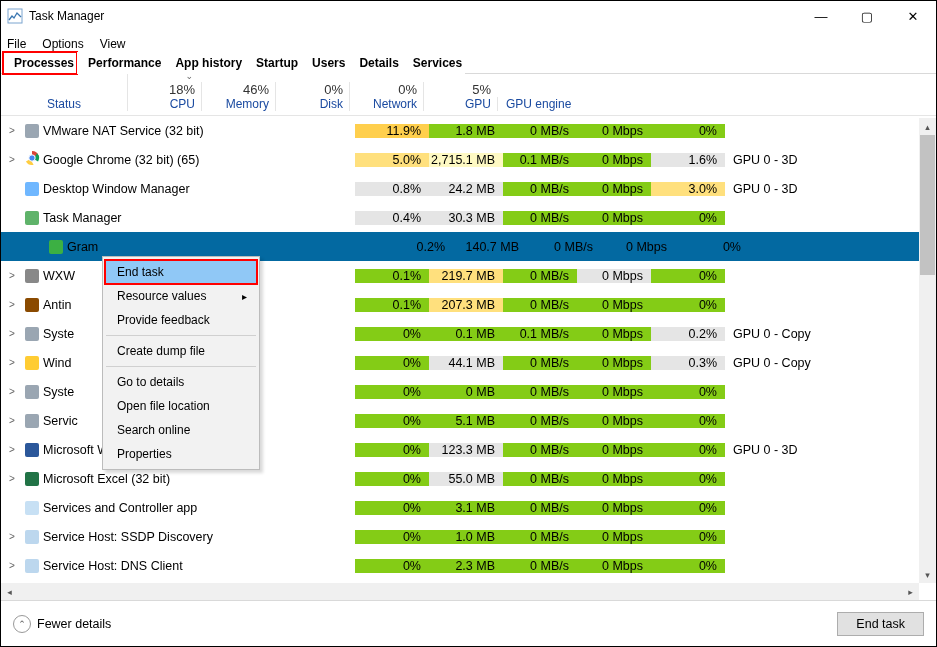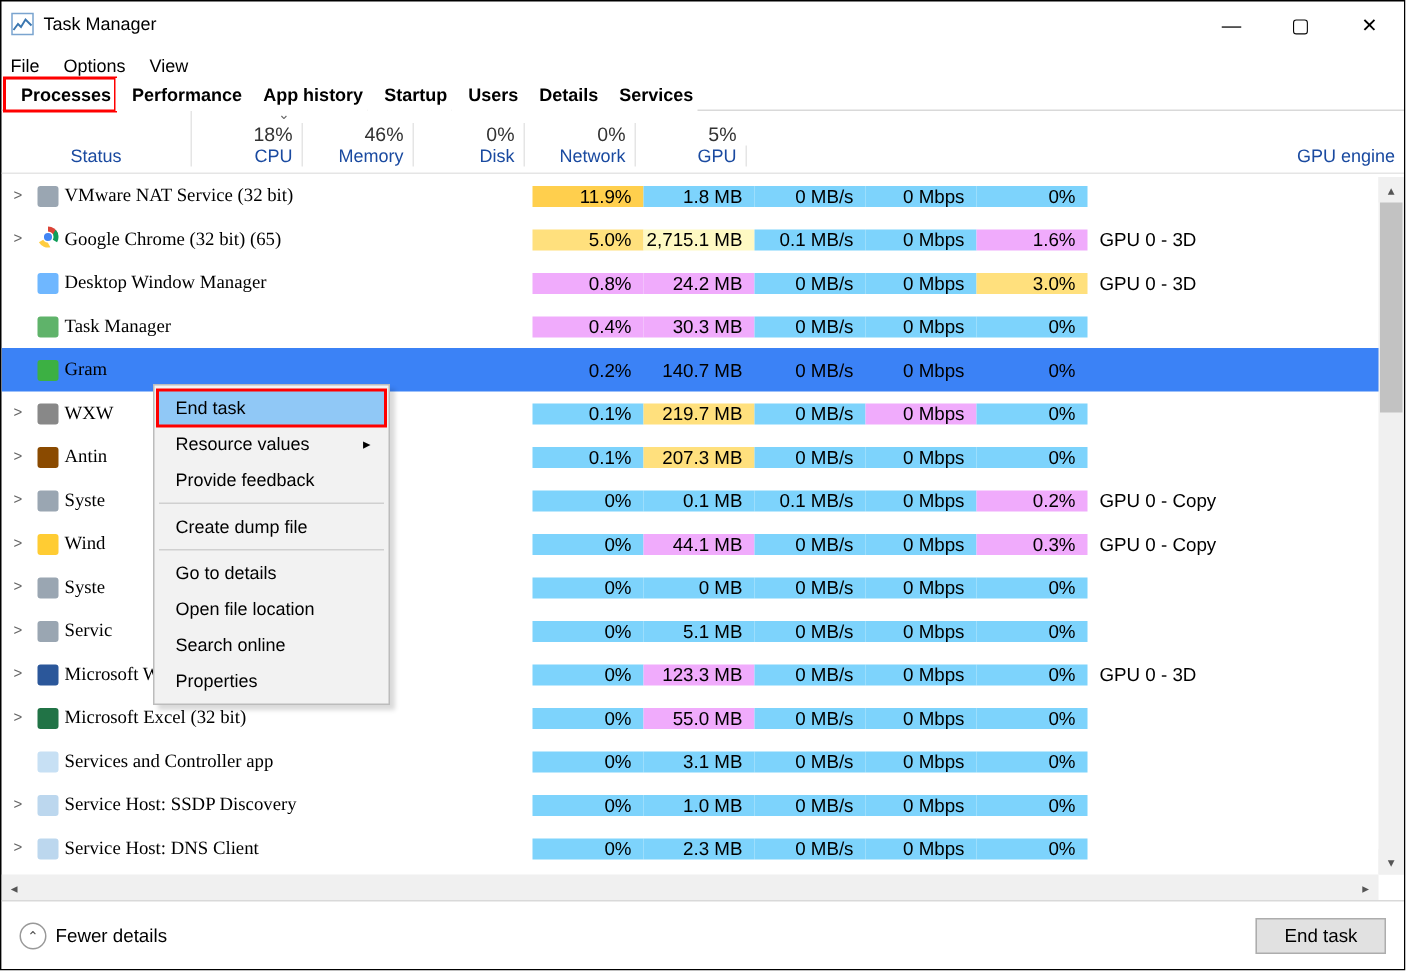--- a/index.html
+++ b/index.html
@@ -15,33 +15,33 @@
   .tabs { display:flex; border-bottom:1px solid #d9d9d9; height:23px; font-size:12px; padding-left:2px; }
   .tab { padding:3px 2px 0 10px; cursor:default; border:1px solid transparent; border-bottom:none; position:relative; top:1px; background:#fff;font-weight:bold; }
   .tab.active { border-color:#d9d9d9; background:#fff; }
   .tab.highlight { outline:2px solid #f00; outline-offset:-1px; }
   .head { display:flex; height:42px; border-bottom:1px solid #e5e5e5; font-size:12px; color:#1a4aa0; align-items:flex-end; padding-bottom:4px; }
   .head .col { padding:0 6px; }
   .head .name { width:228px; }
   .head .status { width:126px;text-align:center; }
   .head .num { width:74px; text-align:right; border-left:1px solid #e5e5e5; }
   .head .num .pct { display:block; color:#333; font-size:13px; }
-  .head .gpueng { flex:1; padding-left:8px; border-left:1px solid #e5e5e5;text-align:right; }
+  .head .gpueng { flex:1; padding-left:8px; border-left:1px solid #e5e5e5; }
   .chev { font-size:9px; color:#666; margin-right:2px; }
   .rows { position:relative; height:502px; overflow:hidden; }
   .row { display:flex; height:29px; align-items:center; font-size:12.5px; }
   .row .exp { width:22px; text-align:center; color:#666; font-size:10px; cursor:default; }
   .row .ico { width:18px; display:flex; align-items:center; justify-content:center; }
-  .row .nm { width:188px; padding-left:2px; white-space:nowrap; overflow:hidden;font-family:Liberation Serif, serif; }
+  .row .nm { width:188px; padding-left:2px; white-space:nowrap; overflow:hidden; }
   .row .st { width:126px; }
   .row .num { width:74px; text-align:right; padding-right:8px; }
   .row .gpue { flex:1; padding-left:8px; }
-  .row.selected { background:#3b82f6; }
-  .heat1 { background:#7dd3fc; }
-  .heat2 { background:#f0abfc; }
+  .row.selected { background:#0369a1;padding-left:24px; }
+  .heat1 { background:#84cc16; }
+  .heat2 { background:#e5e5e5; }
   .heat3 { background:#ffe07d; }
   .heat4 { background:#ffcf4d; }
   .heat5 { background:#fef9c3; }
   .footer { position:absolute; left:0; right:0; bottom:0; height:46px; border-top:1px solid #d9d9d9; display:flex; align-items:center; padding:0 12px; justify-content:space-between; background:#fff; }
   .fewer { display:flex; align-items:center; font-size:12.5px; gap:6px; cursor:default; }
   .circ { width:18px; height:18px; border:1px solid #999; border-radius:50%; display:flex; align-items:center; justify-content:center; font-size:9px; color:#555; }
   .endbtn { border:1px solid #adadad; background:#e1e1e1; padding:4px 18px; font-size:12.5px; cursor:default; }
   .ctx { position:absolute; background:#f2f2f2; border:1px solid #bcbcbc; box-shadow:3px 3px 3px rgba(0,0,0,0.15); padding:3px 2px; width:158px; font-size:12px; z-index:50; }
   .ctx .mi { padding:5px 10px 5px 12px; cursor:default; display:flex; justify-content:space-between; align-items:center; }
   .ctx .mi.hl { background:#90c8f6; outline:2px solid #f00; outline-offset:-1px; }

